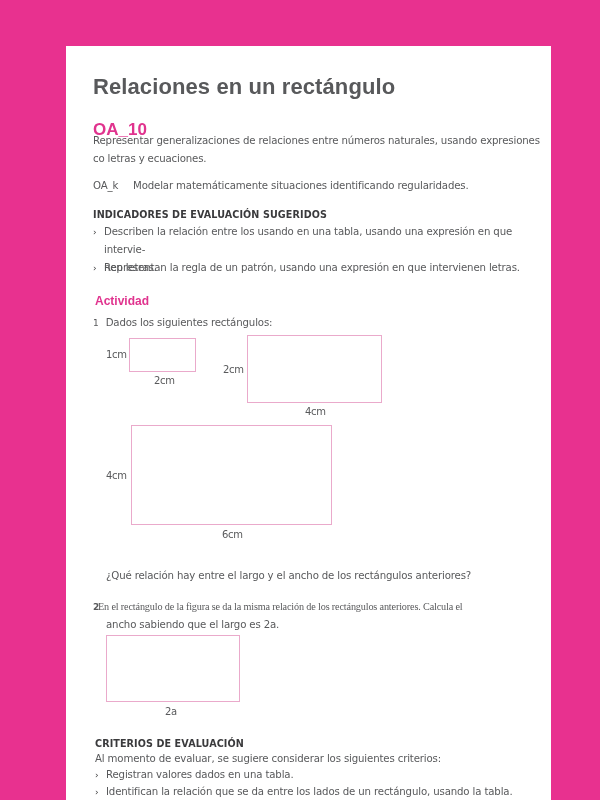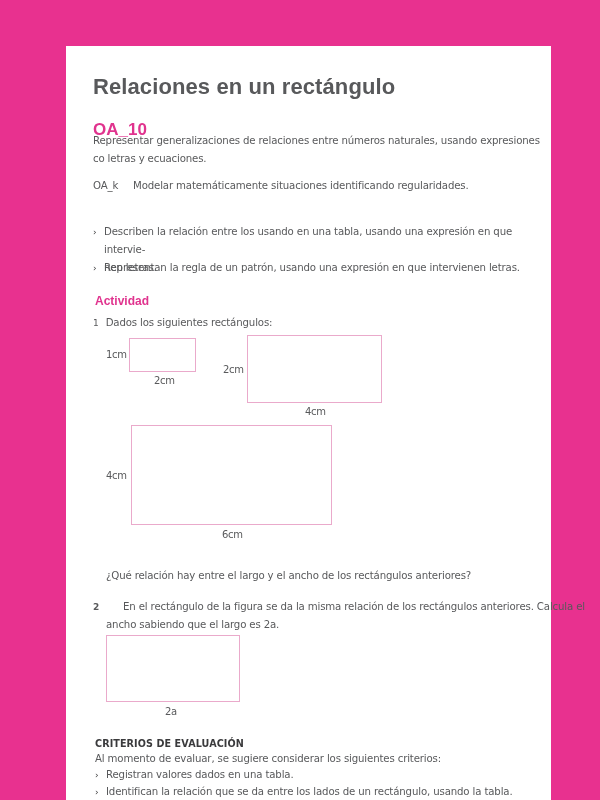--- a/index.html
+++ b/index.html
@@ -112,20 +112,21 @@
 
   <div class="abs oa">OA_10</div>
 
   <div class="abs body-text desc">
     <span>Representar generalizaciones de relaciones entre números naturales, usando expresiones co letras y ecuaciones.</span>
   </div>
 
   <div class="abs body-text oak-code">OA_k</div>
   <div class="abs body-text oak-text">Modelar matemáticamente situaciones identificando regularidades.</div>
 
+  <div class="abs section-heading ind-heading">INDICADORES DE EVALUACIÓN SUGERIDOS</div>
 
   <div class="abs body-text" style="left:0; top:177px; width:485px;">
     <div style="position:relative; height:36px;">
       <span class="bullet-mark" style="top:0;">›</span>
       <span class="bullet-text" style="top:0;">
         <span style="display:block;">Describen la relación entre los usando en una tabla, usando una expresión en que intervie-</span>
         <span style="display:block;">nen letras.</span>
       </span>
     </div>
     <div style="position:relative; height:18px;">
@@ -152,21 +153,21 @@
   <div class="dim" style="left:40px; top:424px;">4cm</div>
   <div class="rect" style="left:65px; top:379px; width:201px; height:100px;"></div>
   <div class="dim" style="left:156px; top:483px;">6cm</div>
 
   <div class="abs body-text" style="left:40px; top:521px;">
     <span style="display:block;">¿Qué relación hay entre el largo y el ancho de los rectángulos anteriores?</span>
   </div>
 
   <div class="abs body-text" style="left:27px; top:552px;">
     <span class="num" style="font-weight:bold; position:absolute; left:0; top:0;">2</span>
-    <span style="display:block; margin-left:30px;">En el rectángulo de la figura se da la misma relación de los rectángulos anteriores. Calcula el</span>
+    <span style="display:block; margin-left:5px;font-family:Liberation Serif, serif;">En el rectángulo de la figura se da la misma relación de los rectángulos anteriores. Calcula el</span>
     <span style="display:block; margin-left:13px;">ancho sabiendo que el largo es 2a.</span>
   </div>
 
   <div class="rect" style="left:40px; top:589px; width:134px; height:67px;"></div>
   <div class="dim" style="left:99px; top:660px;">2a</div>
 
   <div class="abs section-heading" style="left:29px; top:692px;">CRITERIOS DE EVALUACIÓN</div>
 
   <div class="abs body-text" style="left:29px; top:704px;">Al momento de evaluar, se sugiere considerar los siguientes criterios:</div>
 

